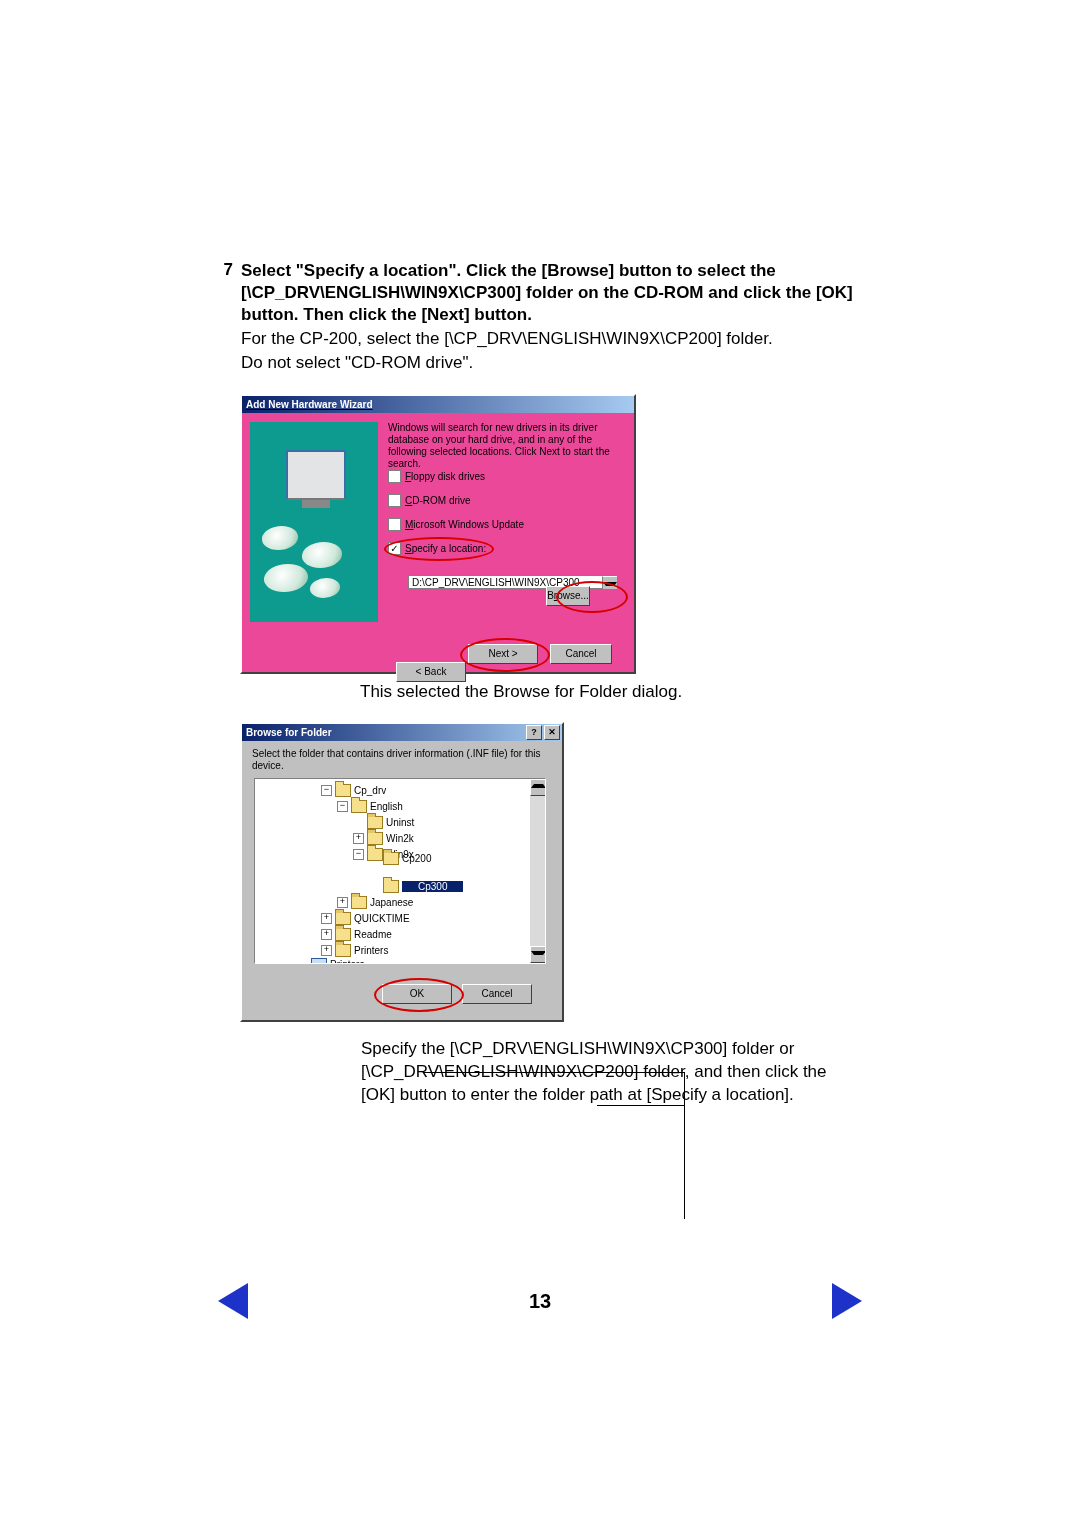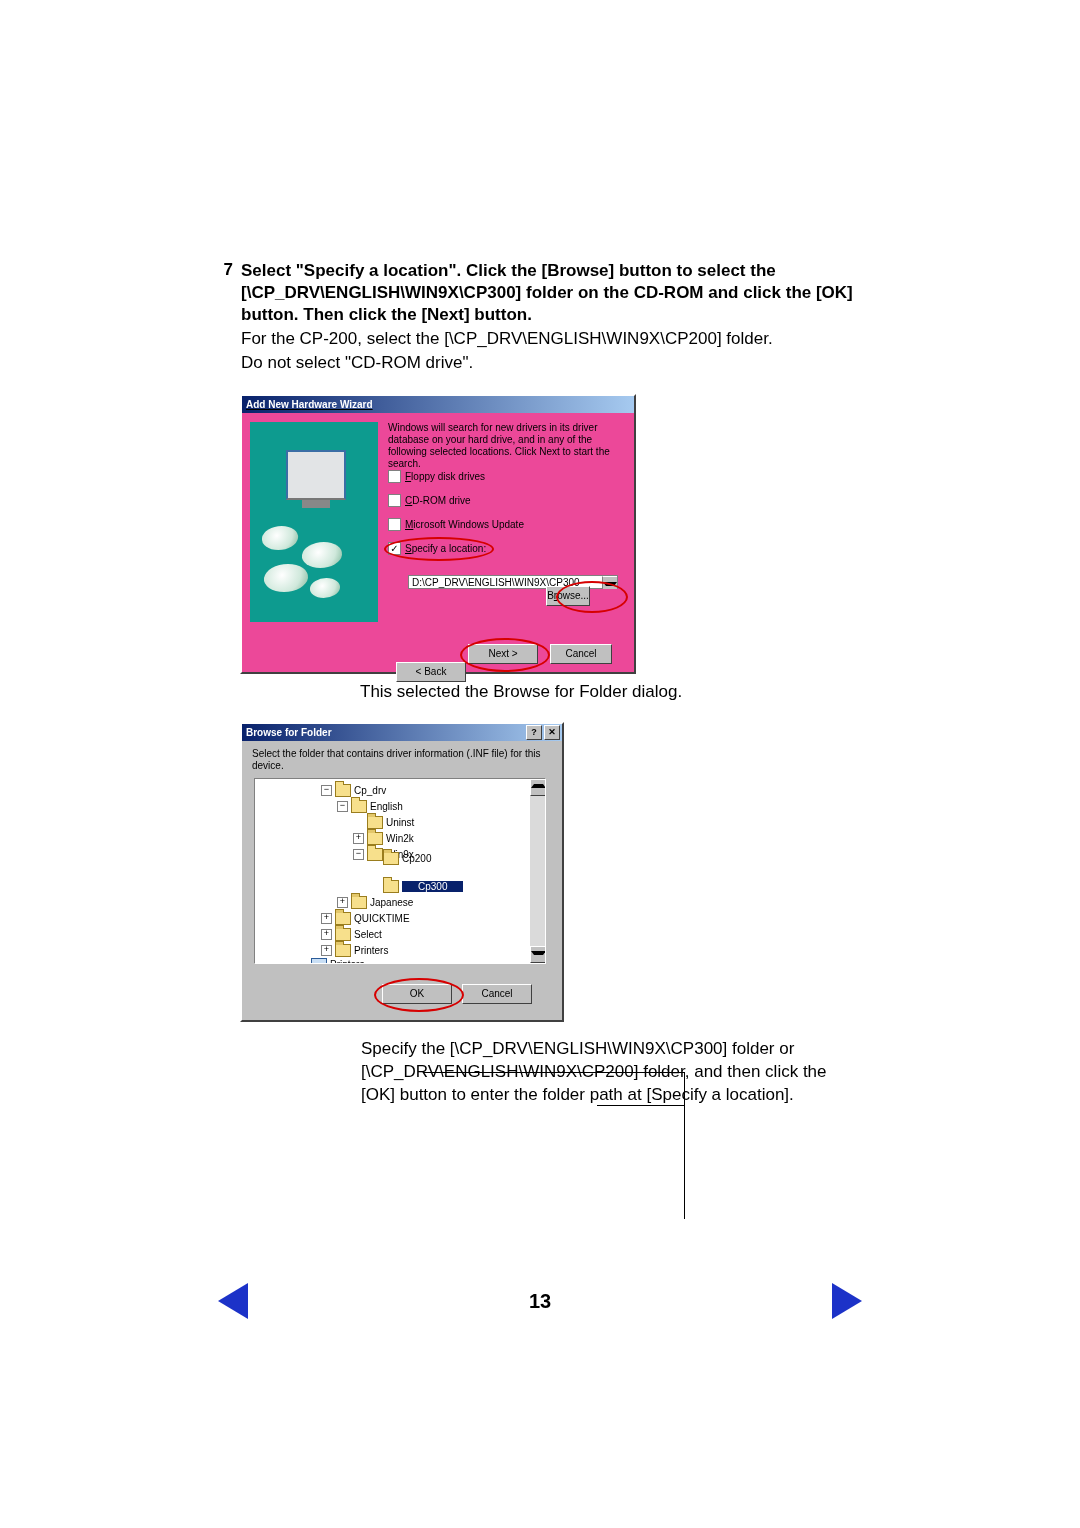--- a/index.html
+++ b/index.html
@@ -273,21 +273,21 @@
           <span>Japanese</span>
         </div>
       <div class="node" style="left:66px; top:132px;">
           <span class="toggle">+</span>
           <span class="fld closed"></span>
           <span>QUICKTIME</span>
         </div>
       <div class="node" style="left:66px; top:148px;">
           <span class="toggle">+</span>
           <span class="fld closed"></span>
-          <span>Select</span>
+          <span>Readme</span>
         </div>
       <div class="node" style="left:66px; top:164px;">
           <span class="toggle">+</span>
           <span class="fld closed"></span>
           <span>Printers</span>
         </div>
       <div class="node" style="left:56px; top:178px;">
           <span class="prn"></span>
           <span>Printers</span>
         </div>

